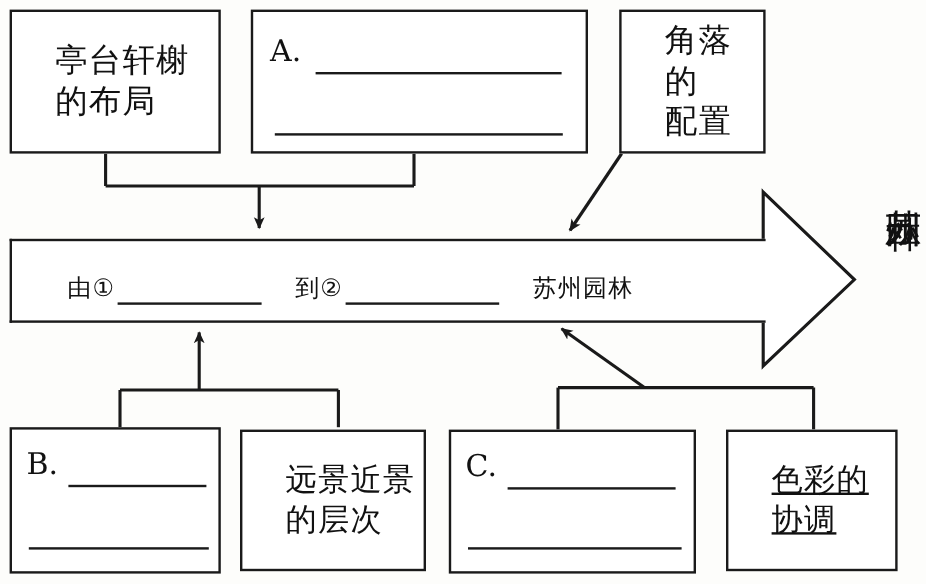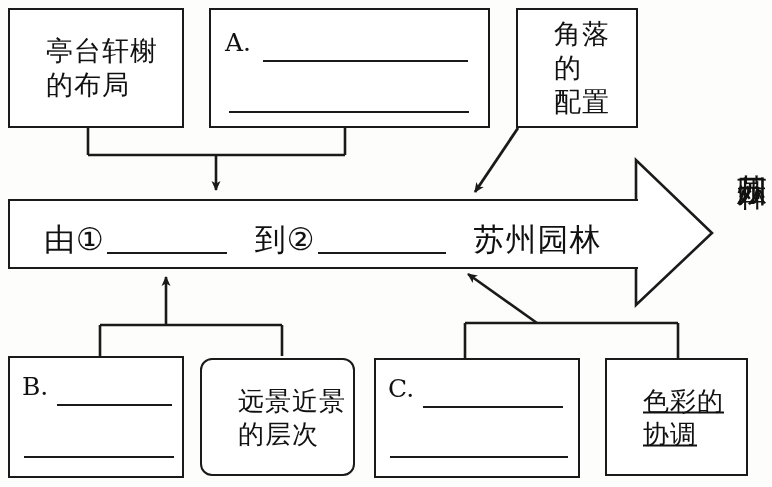--- a/index.html
+++ b/index.html
@@ -32,23 +32,23 @@
   .rule{
     position:absolute;height:0;border-top:2px solid #1a1a1a;
   }
   
   #banner-body{
     position:absolute;left:8px;top:199px;width:630px;height:70px;
     box-sizing:border-box;border:2px solid #1a1a1a;border-right:none;
     background:#fff;
   }
   #banner-text{
-    position:absolute;left:18px;top:200px;height:80px;
+    position:absolute;left:30px;top:200px;height:80px;
     display:flex;align-items:center;
-    font-size:31px;white-space:nowrap;color:#111;
+    font-size:20px;white-space:nowrap;color:#111;
   }
   .vtext{
     position:absolute;right:4px;top:150px;
     writing-mode:vertical-rl;text-orientation:upright;
     font-size:30px;line-height:1.06;letter-spacing:2px;color:#111;
   }
   .u-seg{
     display:inline-block;width:120px;border-bottom:2px solid #1a1a1a;
     height:26px;margin:0 2px;vertical-align:-6px;
   }
@@ -124,21 +124,21 @@
   </div>
 
   <div class="vtext cjk">苏州园林</div>
 
   <div class="box" style="left:8px;top:356px;width:176px;height:122px;">
     <div class="blank-label serif" style="left:12px;top:14px;">B.</div>
     <div class="rule" style="left:47px;top:46px;width:115px;"></div>
     <div class="rule" style="left:14px;top:98px;width:150px;"></div>
   </div>
 
-  <div class="box" style="left:200px;top:358px;width:155px;height:118px;border-radius:12px;">
+  <div class="box" style="left:200px;top:358px;width:155px;height:118px;">
     <div class="two-line cjk" style="font-size:26px;">远景近景
 的层次</div>
   </div>
 
   <div class="box" style="left:374px;top:358px;width:206px;height:120px;">
     <div class="blank-label serif" style="left:12px;top:14px;">C.</div>
     <div class="rule" style="left:47px;top:46px;width:140px;"></div>
     <div class="rule" style="left:14px;top:96px;width:178px;"></div>
   </div>
 

